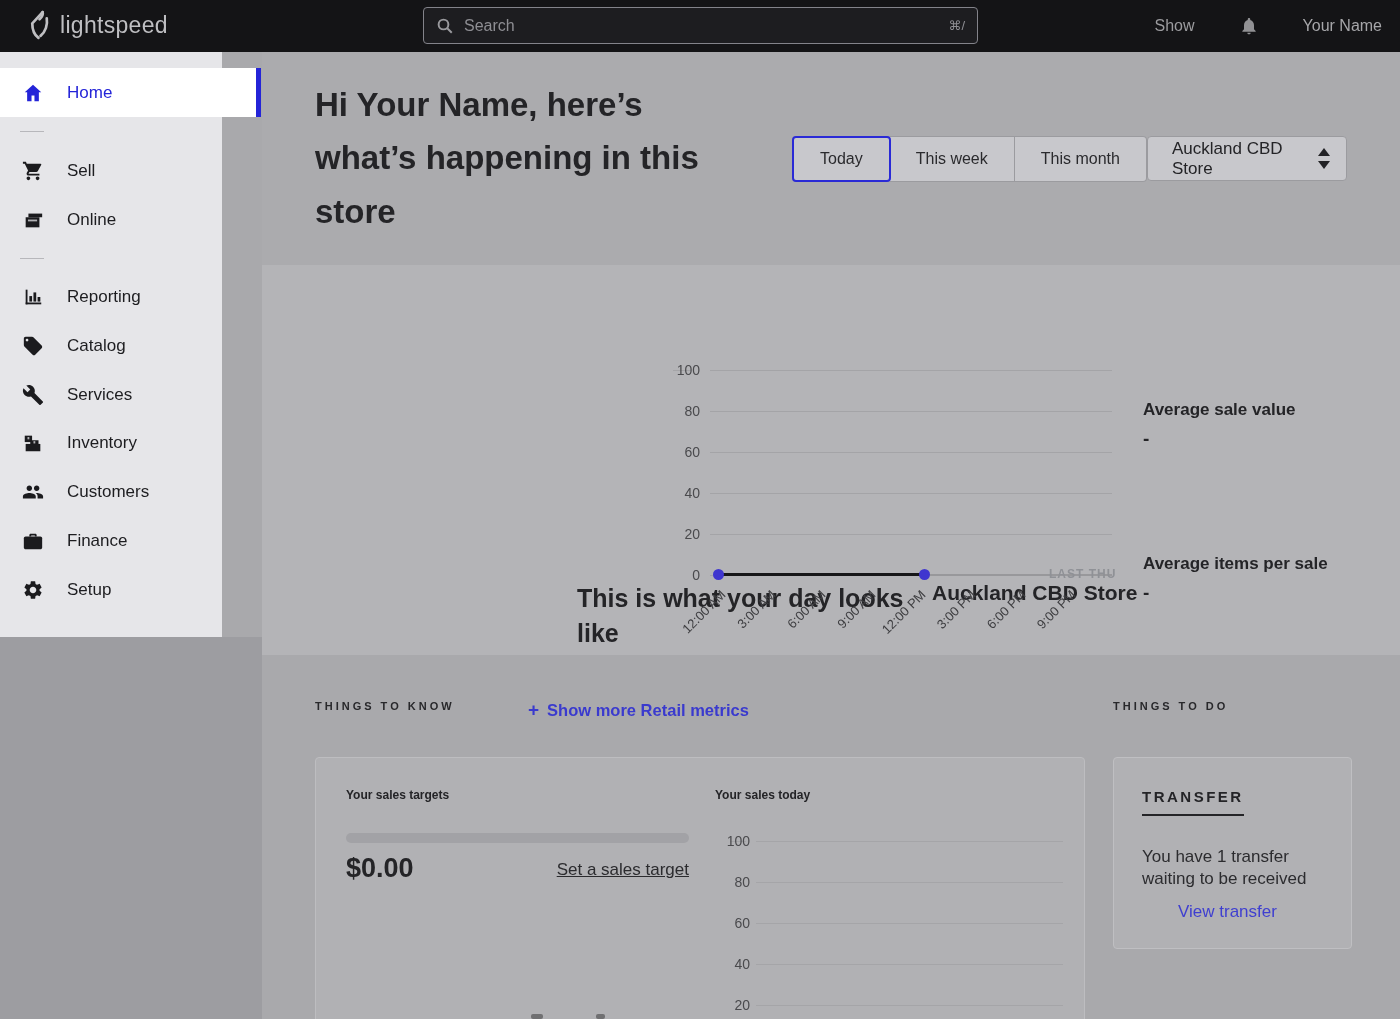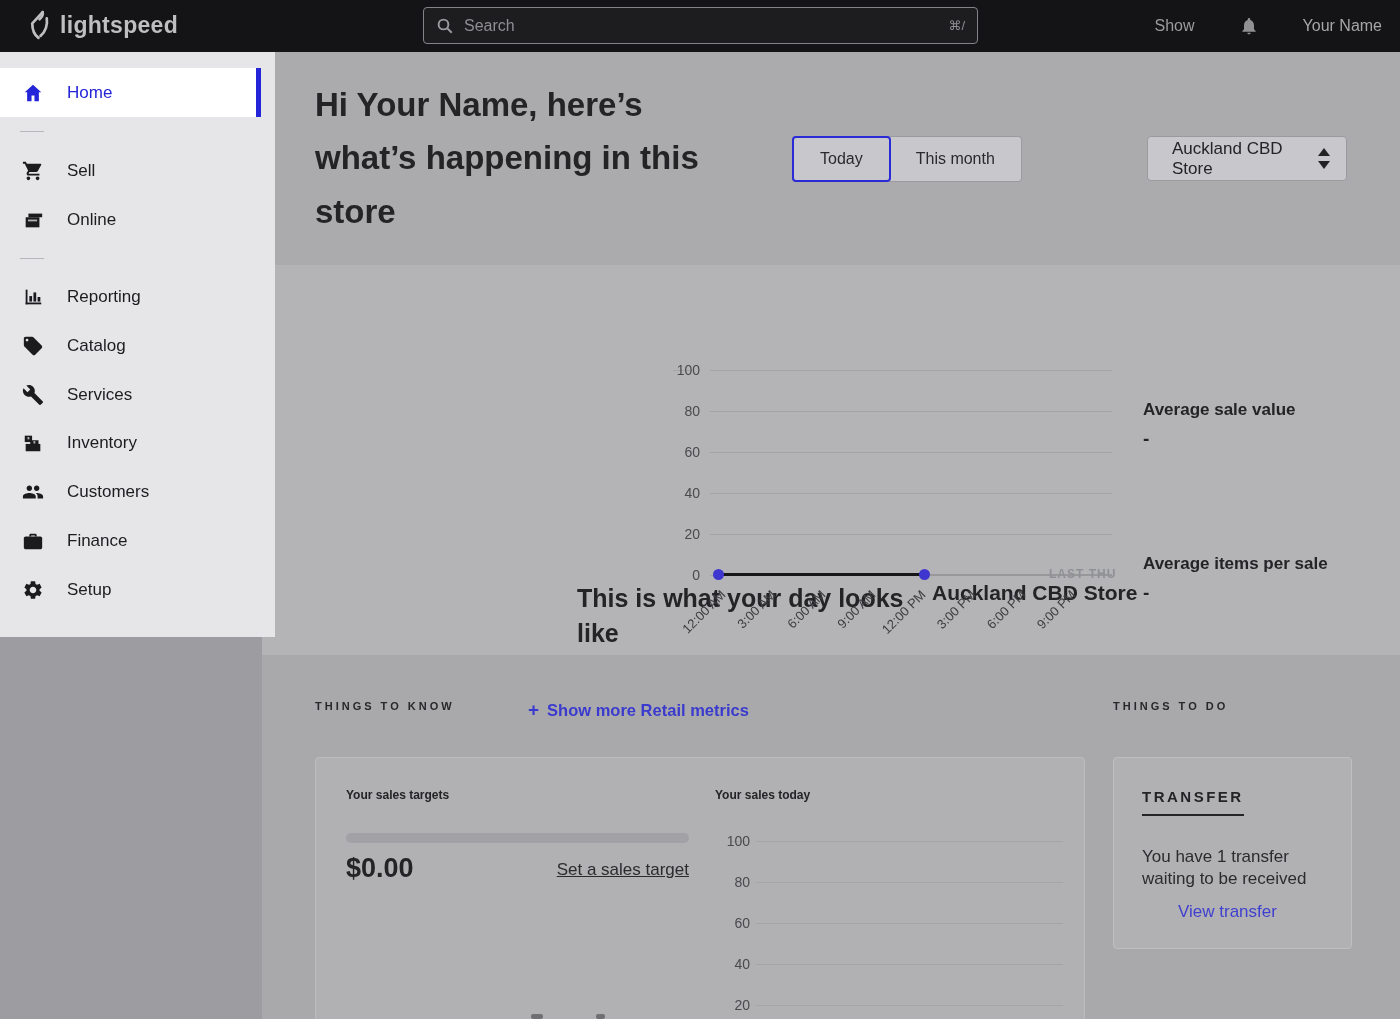--- a/index.html
+++ b/index.html
@@ -3,32 +3,32 @@
 <meta charset="utf-8">
 <style>
   * { margin:0; padding:0; box-sizing:border-box; }
   html,body { background:#7f7f83; }
   body { font-family:"Liberation Sans", sans-serif; }
   .page { position:relative; width:1400px; height:1019px; overflow:hidden; background:#a9a9ac; margin:0 auto; }
 
   
   .topbar { position:absolute; left:0; top:0; width:1400px; height:52px; background:#141416; z-index:30; }
   .logo { position:absolute; left:26px; top:10px; display:flex; align-items:center; gap:7px; cursor:pointer; }
-  .logo-text { color:#bfbfc2; font-size:23px; font-weight:700; letter-spacing:.3px; }
+  .logo-text { color:#bfbfc2; font-size:23px; font-weight:400; letter-spacing:.3px; }
   .searchbox { position:absolute; left:423px; top:7px; width:555px; height:37px; background:#1d1d20; border:1px solid #83838a; border-radius:4px; display:flex; align-items:center; padding:0 12px; gap:10px; }
   .searchbox input { flex:1; background:transparent; border:none; outline:none; color:#d6d6d9; font-size:16px; font-family:"Liberation Sans",sans-serif; }
   .searchbox input::placeholder { color:#8e8e93; }
   .search-shortcut { color:#8e8e93; font-size:13px; }
   .topbar-right { position:absolute; right:18px; top:0; height:52px; display:flex; align-items:center; gap:44px; }
   .help-link { color:#9c9c9f; font-size:16px; cursor:pointer; }
   .bell { cursor:pointer; display:flex; align-items:center; }
   .user-name { color:#a6a6a9; font-size:16px; cursor:pointer; }
 
   
-  .sidebar { position:absolute; left:0; top:52px; width:275px; height:585px; background:#e6e6e9; z-index:20; }
+  .sidebar { position:absolute; left:0; top:52px; width:222px; height:585px; background:#e6e6e9; z-index:20; }
   .below-sidebar { position:absolute; left:0; top:637px; width:262px; height:382px; background:#9d9da1; }
   .nav-item { position:absolute; left:0; width:261px; height:49px; display:flex; align-items:center; cursor:pointer; }
   .nav-item .ico { position:absolute; left:21px; width:24px; height:24px; display:flex; align-items:center; justify-content:center; }
   .nav-item .lbl { position:absolute; left:67px; font-size:17px; color:#1d1d20; }
   .nav-item.active { background:#ffffff; border-right:5px solid #2424d8; }
   .nav-item.active .lbl { color:#2424d8; }
   .nav-divider { position:absolute; left:20px; width:24px; height:1px; background:#b7b7bb; }
 
   
   .hero { position:absolute; left:262px; top:52px; width:1138px; height:213px; background:#ababae; }
@@ -229,20 +229,21 @@
       </span>
       <span class="lbl">Setup</span>
     </div>
   </div>
 
   <div class="hero">
     <div class="greeting" style="left:53px; top:26px; position:absolute;">Hi Your Name, here’s what’s happening in this store</div>
   </div>
   <div class="period-group">
     <button class="period-btn selected">Today</button>
+    <button class="period-btn">This week</button>
     <button class="period-btn">This month</button>
   </div>
   <div class="store-select">
     <span class="val">Auckland CBD Store</span>
     <span class="spin-arrows">
       <span class="tri-up"></span>
         <span class="tri-down"></span>
     </span>
   </div>
 

